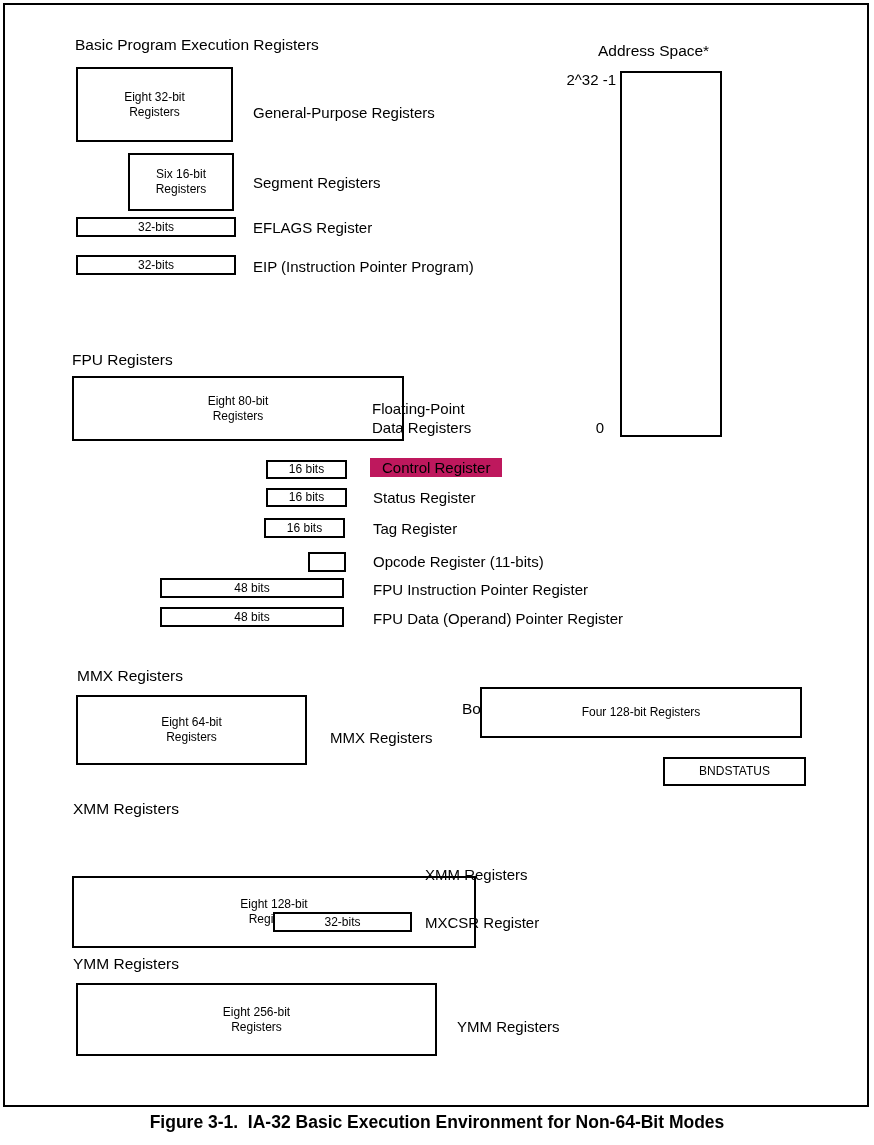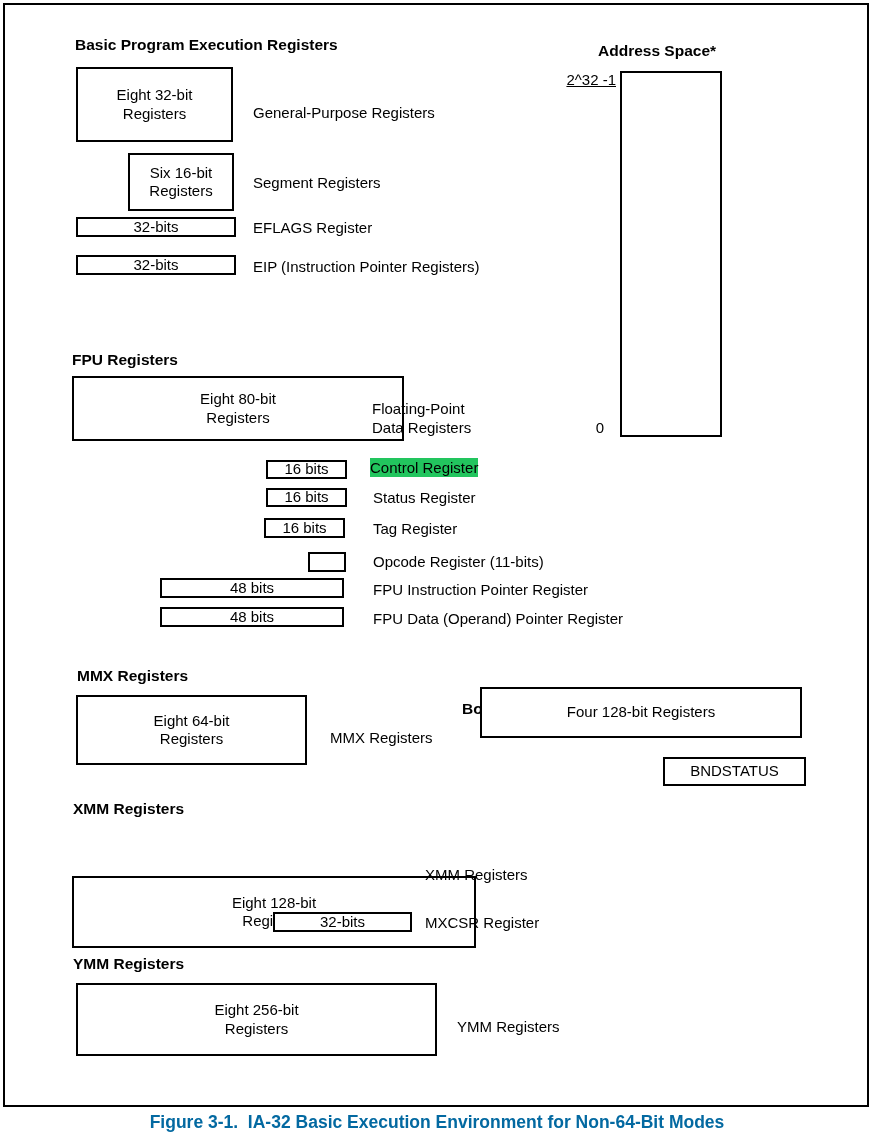--- a/index.html
+++ b/index.html
@@ -4,34 +4,34 @@
 <style>
   html,body{margin:0;padding:0;background:#ffffff;}
   .stage{
     position:relative;width:874px;height:1145px;background:#ffffff;
     font-family:"Liberation Sans",sans-serif;color:#000000;overflow:hidden;
   }
   .frame{
     position:absolute;left:3px;top:3px;width:866px;height:1104px;
     border:2px solid #000000;box-sizing:border-box;background:#ffffff;
   }
-  .hdg{position:absolute;font-weight:bold;font-size:15.5px;white-space:nowrap;text-align:right;}
+  .hdg{position:absolute;font-weight:normal;font-size:15.5px;white-space:nowrap;text-align:right;}
   .box{
     position:absolute;border:2px solid #000000;box-sizing:border-box;background:#ffffff;
     display:flex;flex-direction:column;align-items:center;justify-content:center;
-    font-size:15px;line-height:1.22;text-align:center;
+    font-size:12px;line-height:1.22;text-align:center;
   }
   .lbl{position:absolute;font-size:15px;white-space:nowrap;}
-  .hl{background:#22c55e;padding:1px 0;}
+  .hl{background:#be185d;padding:1px 12px;}
   .note{position:absolute;font-size:15px;line-height:19px;white-space:nowrap;}
   .note .ind{padding-left:7px;}
   .axis{position:absolute;font-size:15px;white-space:nowrap;}
   .caption{
     position:absolute;left:0;top:1112px;width:874px;text-align:center;
-    font-weight:bold;font-size:17.5px;color:#0369a1;white-space:pre-wrap;
+    font-weight:bold;font-size:17.5px;color:#000000;white-space:pre-wrap;
   }
 </style>
 </head>
 <body>
 
 <div class="stage">
   <div class="frame"></div>
 
   <div class="hdg" style="left:75px;top:36px;">Basic Program Execution Registers</div>
 
@@ -44,24 +44,24 @@
   <div class="box" style="left:128px;top:153px;width:106px;height:58px;">
     <div>Six 16-bit</div>
     <div>Registers</div>
   </div>
   <div class="lbl" style="left:253px;top:174px;">Segment Registers</div>
 
   <div class="box" style="left:76px;top:217px;width:160px;height:20px;">32-bits</div>
   <div class="lbl" style="left:253px;top:219px;">EFLAGS Register</div>
 
   <div class="box" style="left:76px;top:255px;width:160px;height:20px;">32-bits</div>
-  <div class="lbl" style="left:253px;top:258px;">EIP (Instruction Pointer Registers)</div>
+  <div class="lbl" style="left:253px;top:258px;">EIP (Instruction Pointer Program)</div>
 
   <div class="hdg" style="left:598px;top:42px;">Address Space*</div>
-  <div class="axis" style="left:548px;top:71px;width:68px;text-align:right;text-decoration:underline;">2^32 -1</div>
+  <div class="axis" style="left:548px;top:71px;width:68px;text-align:right;">2^32 -1</div>
   <div class="box" style="left:620px;top:71px;width:102px;height:366px;"></div>
   <div class="axis" style="left:578px;top:419px;width:26px;text-align:right;">0</div>
 
 
   <div class="hdg" style="left:72px;top:351px;">FPU Registers</div>
 
   <div class="box" style="left:72px;top:376px;width:332px;height:65px;">
     <div>Eight 80-bit</div>
     <div>Registers</div>
   </div>

